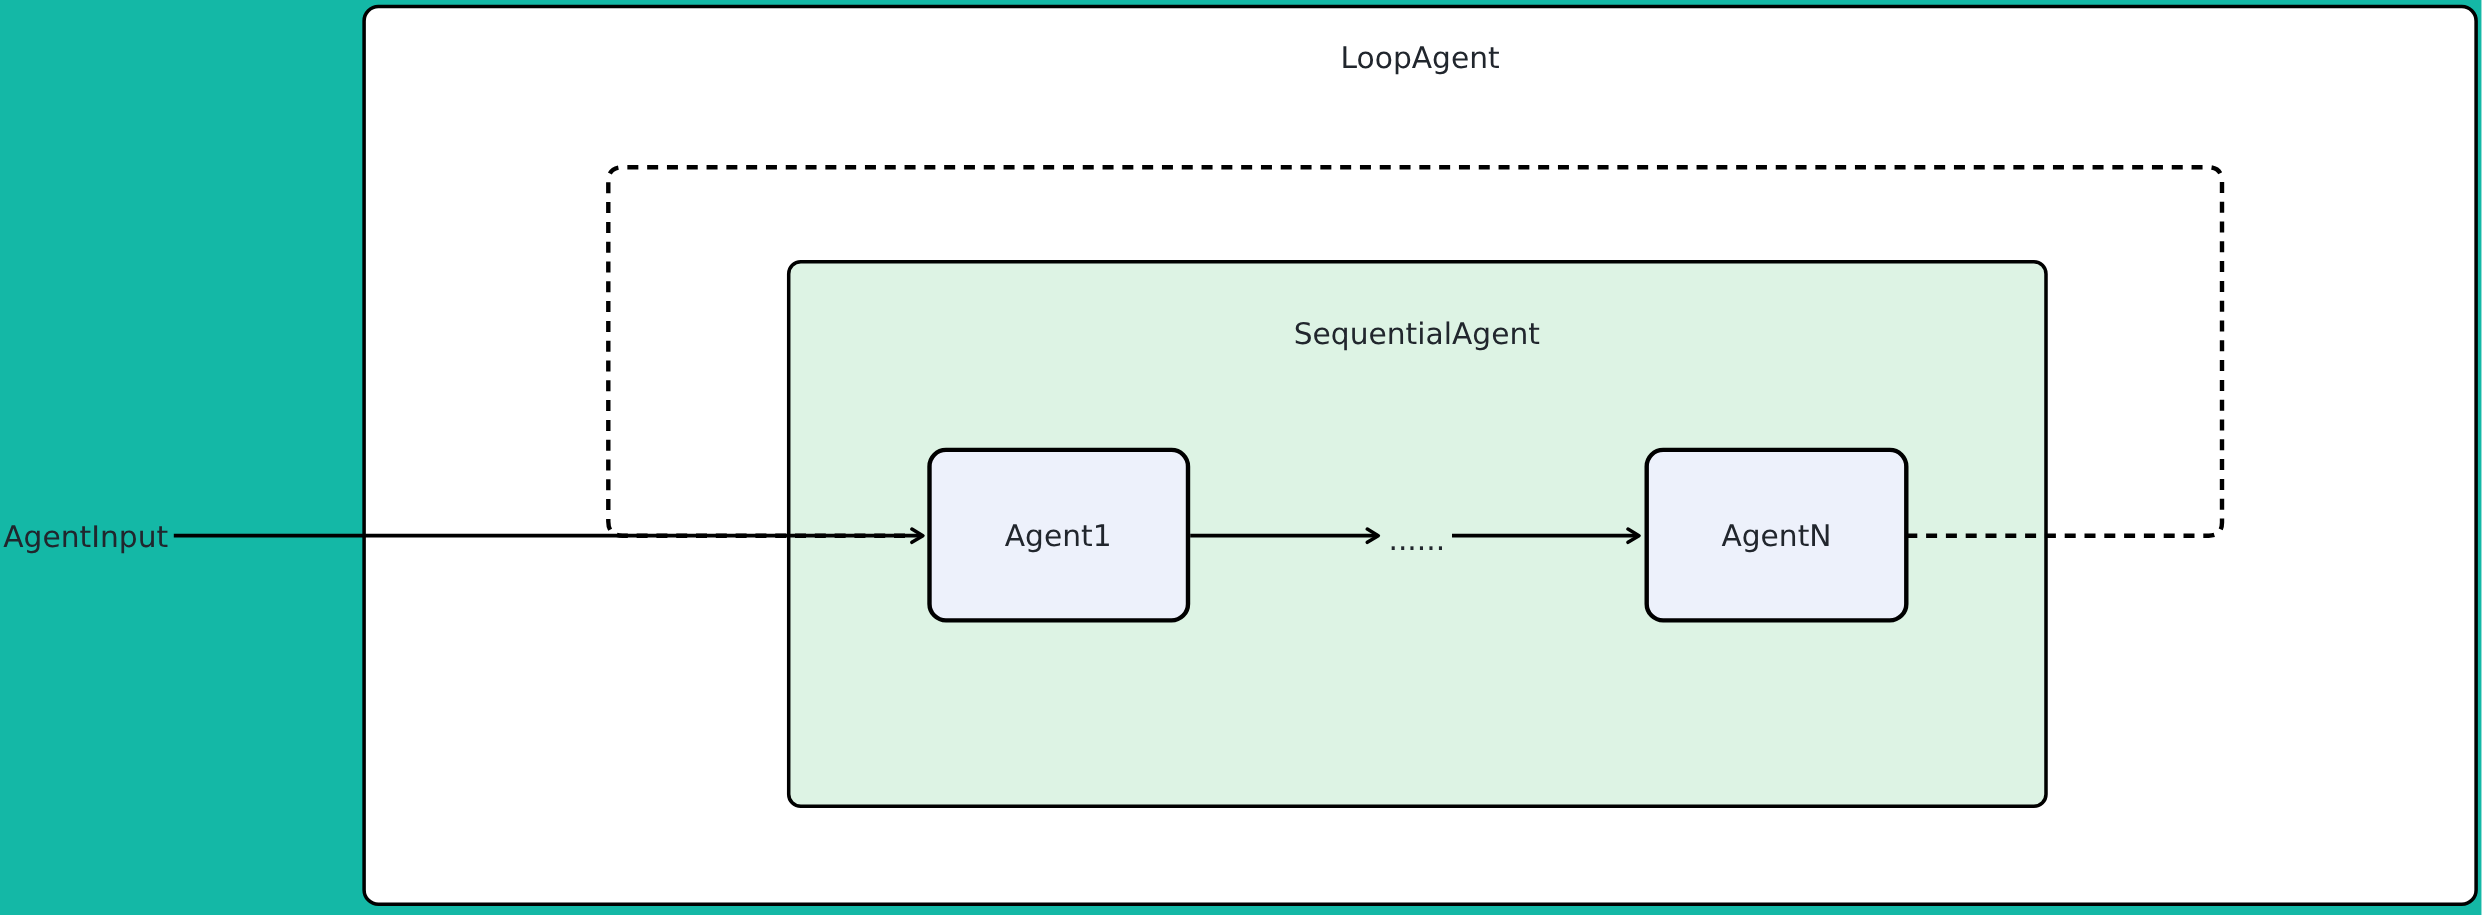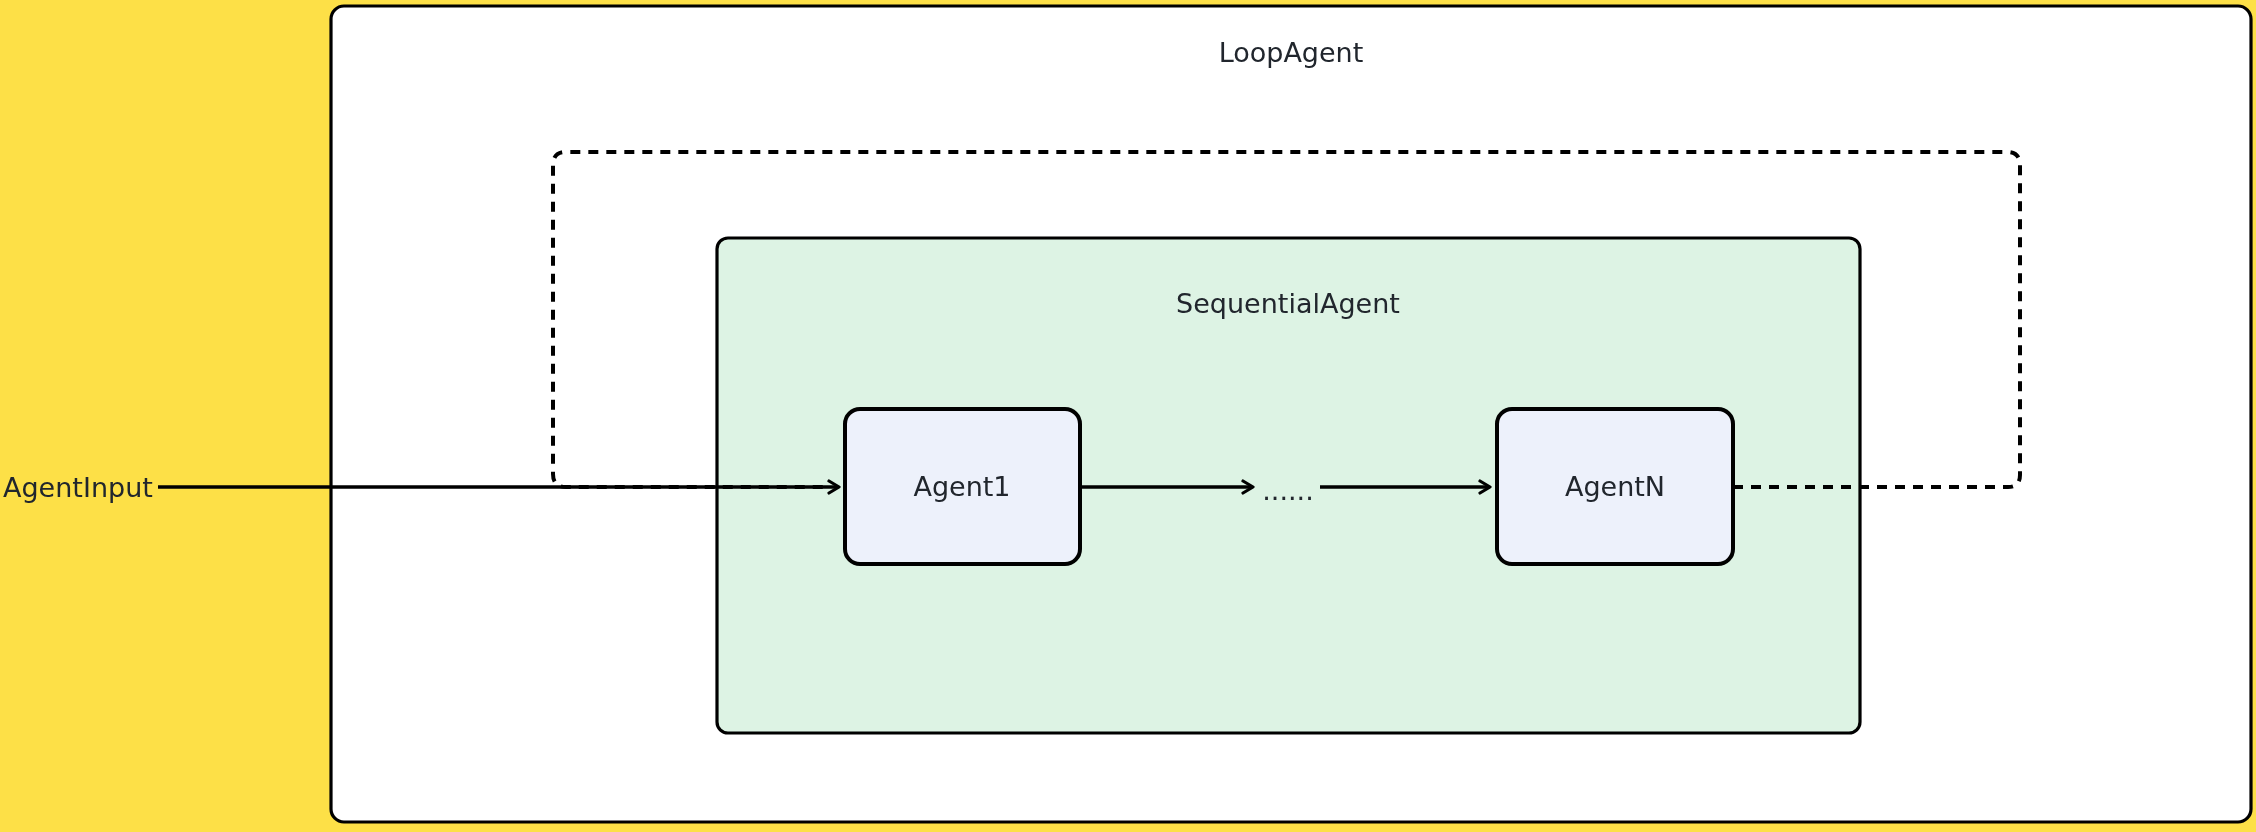--- a/index.html
+++ b/index.html
@@ -4,21 +4,21 @@
 <style>
   html, body {
     margin: 0;
     padding: 0;
     background: #ffffff;
   }
   .canvas-wrap {
     position: relative;
     width: 2256px;
     height: 832px;
-    background: #fde047;
+    background: #14b8a6;
     overflow: hidden;
     text-decoration: underline;
   }
   svg {
     display: block;
   }
   text {
     font-family: "DejaVu Sans", "Liberation Sans", sans-serif;
     font-size: 27px;
   }

